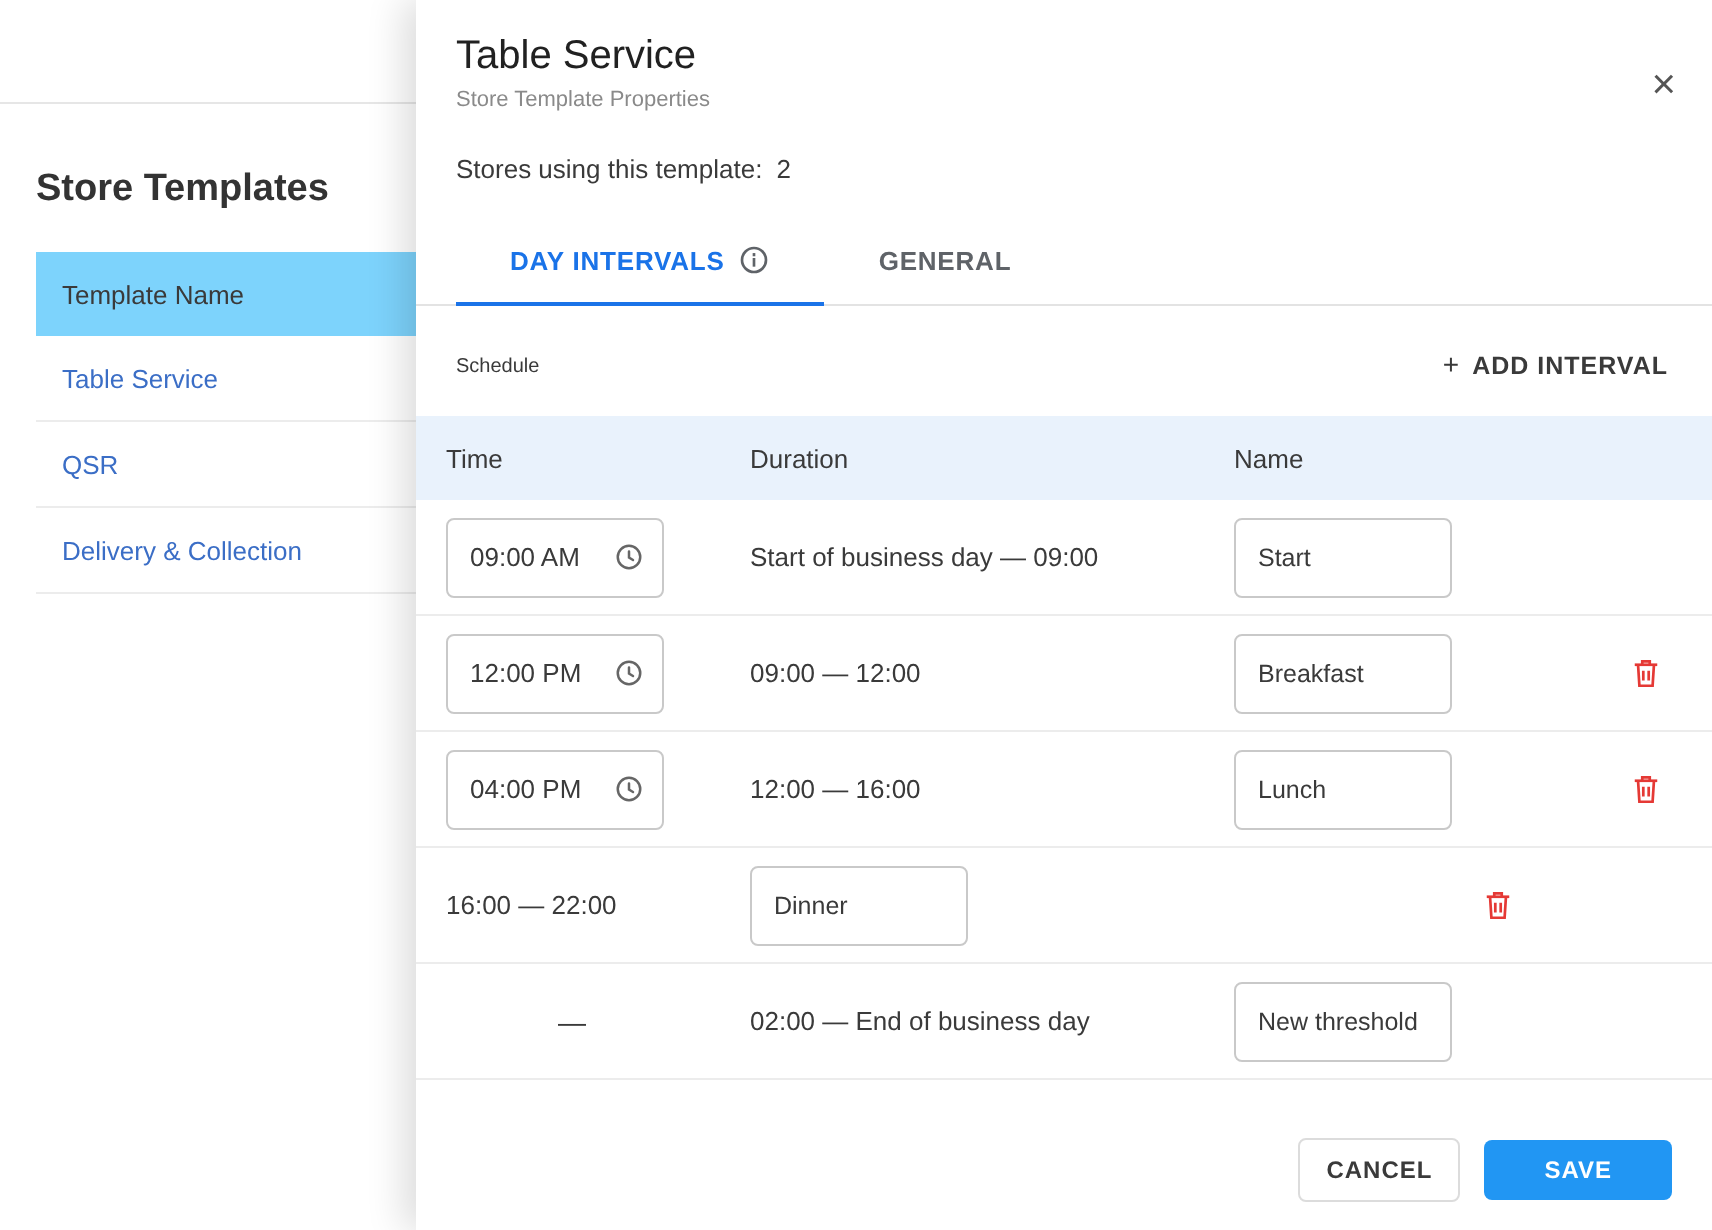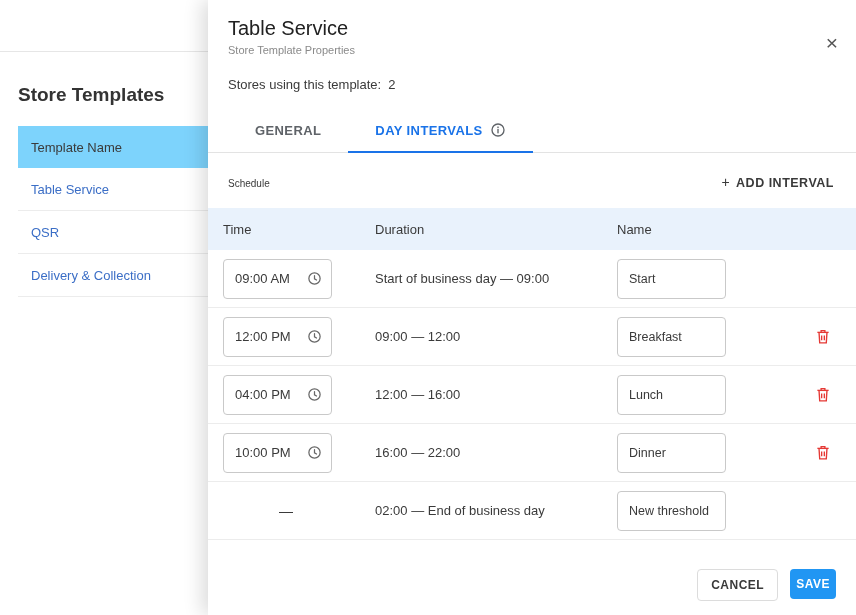--- a/index.html
+++ b/index.html
@@ -107,31 +107,31 @@
 
   .duration-text { font-size: 13px; color: #3a3a3a; }
   .time-dash { width: 126px; text-align: center; font-size: 14px; color: #3a3a3a; }
 
   .delete-btn {
     background: none; border: none; cursor: pointer;
     justify-self: end; margin-right: 7px; display: flex; padding: 2px;
   }
 
   .modal-footer {
-    display: flex; justify-content: flex-end; align-items: flex-start;
+    display: flex; justify-content: flex-end; align-items: center;
     gap: 12px; padding: 20px 20px 0 20px; margin-top: auto; padding-bottom: 14px;
   }
   .cancel-btn {
     background: #fff; border: 1px solid #dcdcdc; border-radius: 4px;
     padding: 8px 13px; font-family: inherit; font-size: 12px; font-weight: 600;
     letter-spacing: 0.5px; color: #3a3a3a; cursor: pointer;
   }
   .save-btn {
     background: #2196f3; border: none; border-radius: 4px;
-    padding: 8px 6px; font-family: inherit; font-size: 12px; font-weight: 600;
+    padding: 8px 30px; font-family: inherit; font-size: 12px; font-weight: 600;
     letter-spacing: 0.5px; color: #fff; cursor: pointer;
   }
 </style>
 </head>
 <body>
 
 <div class="topbar"></div>
 <div class="page-title">Store Templates</div>
 
 <div class="bg-table">
@@ -147,31 +147,31 @@
     <div class="modal-title">Table Service</div>
     <div class="modal-subtitle">Store Template Properties</div>
     <button class="close-btn">×</button>
   </div>
 
   <div class="stores-line">
     <span>Stores using this template:</span><span class="stores-count">2</span>
   </div>
 
   <div class="tabs">
-    <button class="tab">GENERAL</button>
     <button class="tab active">
       <span>DAY INTERVALS</span>
       <span class="info-icon">
         <svg viewBox="0 0 24 24" width="16" height="16">
             <circle cx="12" cy="12" r="9" fill="none" stroke="#5f6368" stroke-width="2"></circle>
             <rect x="11" y="10.5" width="2" height="6.5" fill="#5f6368"></rect>
             <rect x="11" y="6.8" width="2" height="2.4" fill="#5f6368"></rect>
           </svg>
       </span>
     </button>
+    <button class="tab">GENERAL</button>
   </div>
 
   <div class="schedule-bar">
     <div class="schedule-label">Schedule</div>
     <button class="add-interval-btn">
       <span class="add-plus">+</span>
       <span>ADD INTERVAL</span>
     </button>
   </div>
 
@@ -242,29 +242,20 @@
         <svg viewBox="0 0 24 24" width="18" height="19" fill="none" stroke="#e53935" stroke-width="1.8">
             <path d="M4.5 6.5h15"></path>
             <path d="M9.5 6.5V4.2h5v2.3"></path>
             <path d="M6.7 6.5l.9 14h8.8l.9-14"></path>
             <path d="M10.2 10.5v6.5M13.8 10.5v6.5"></path>
           </svg>
       </button>
     </div>
 
     <div class="row-grid trow">
-      <div class="field">
-        <input value="10:00 PM" style="">
-        <button class="clock-btn">
-          <svg viewBox="0 0 24 24" width="15" height="15">
-              <circle cx="12" cy="12" r="9" fill="none" stroke="#666" stroke-width="2"></circle>
-              <path d="M12 7.5v5l3.2 1.9" stroke="#666" stroke-width="2" fill="none" stroke-linecap="round"></path>
-            </svg>
-        </button>
-      </div>
       <div class="duration-text">16:00 — 22:00</div>
       <div class="field name-field">
         <input value="Dinner" style="">
       </div>
       <button class="delete-btn">
         <svg viewBox="0 0 24 24" width="18" height="19" fill="none" stroke="#e53935" stroke-width="1.8">
             <path d="M4.5 6.5h15"></path>
             <path d="M9.5 6.5V4.2h5v2.3"></path>
             <path d="M6.7 6.5l.9 14h8.8l.9-14"></path>
             <path d="M10.2 10.5v6.5M13.8 10.5v6.5"></path>

